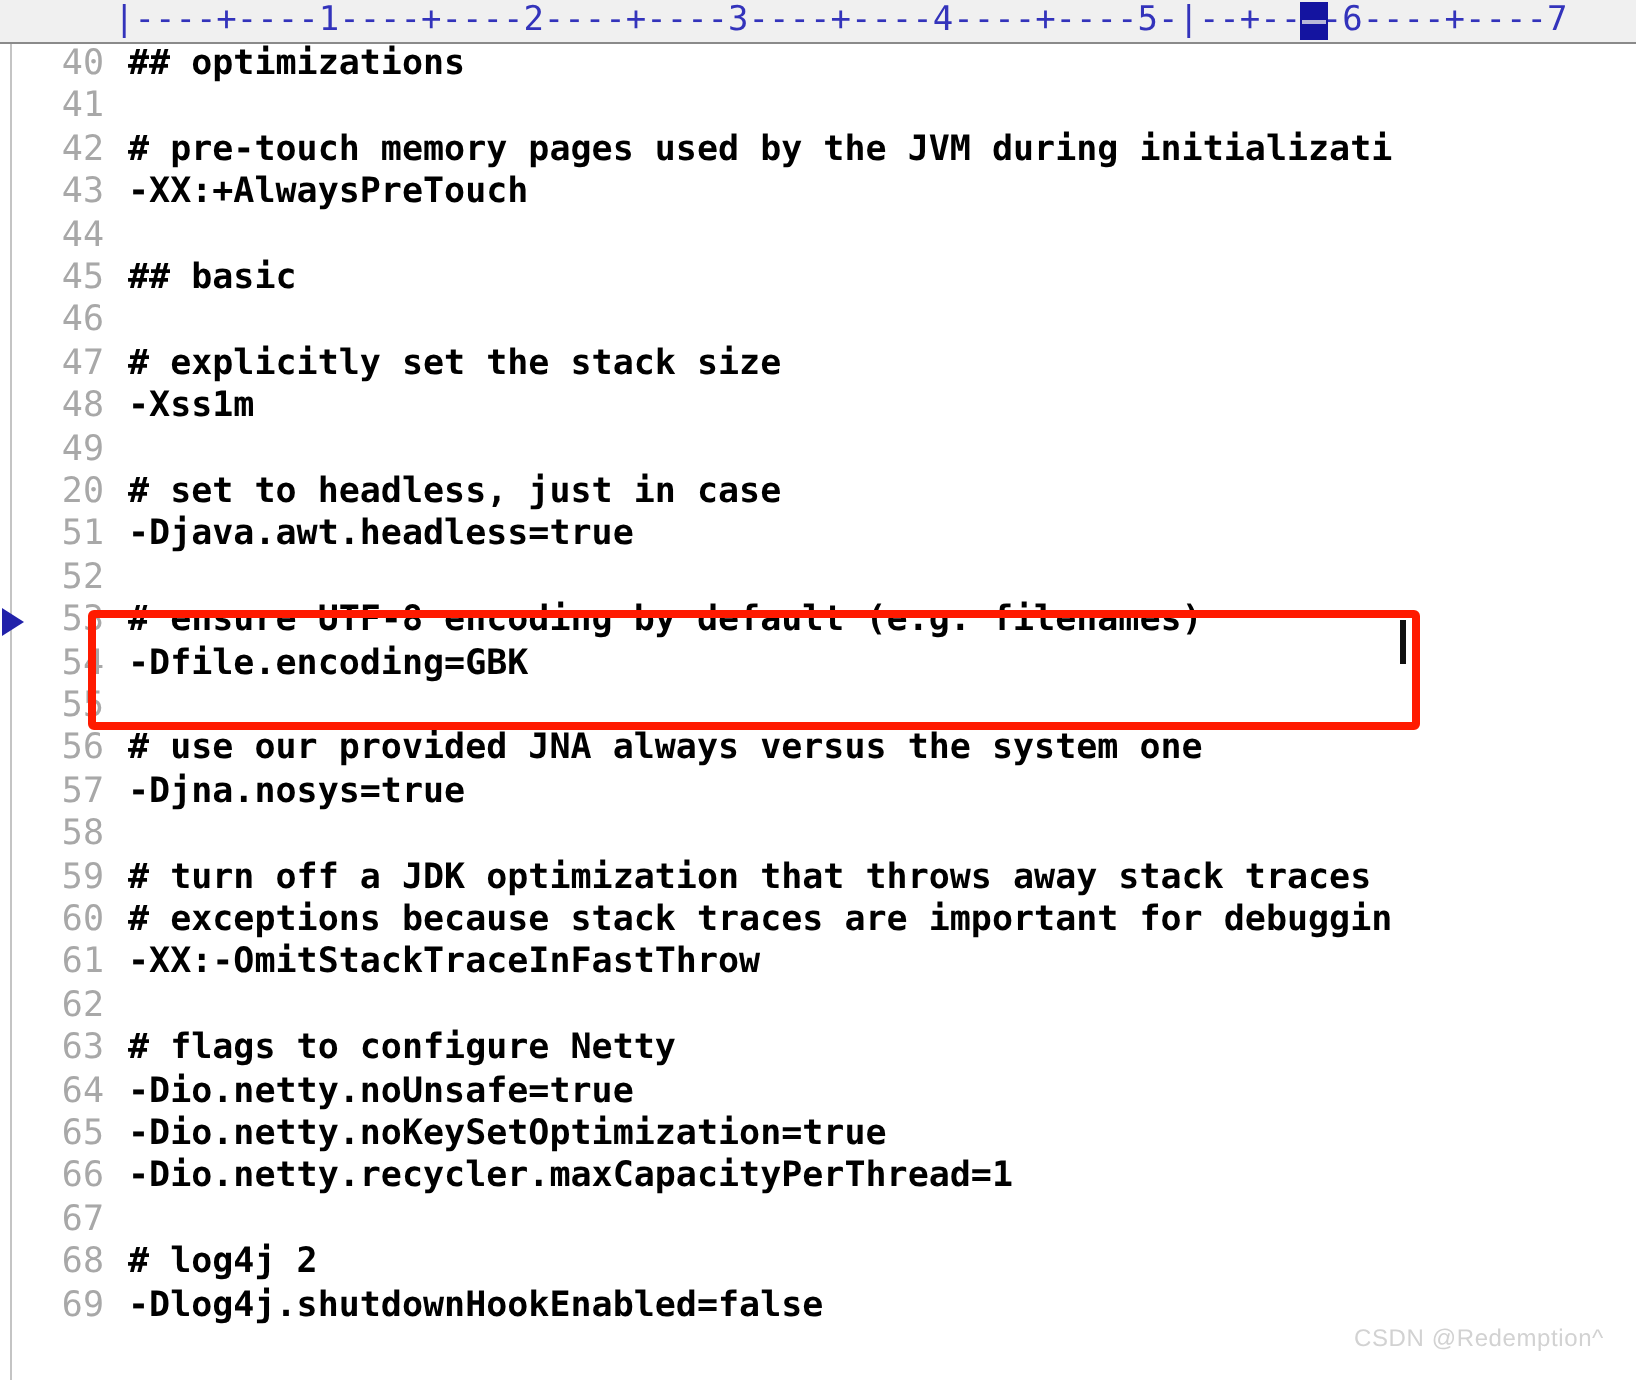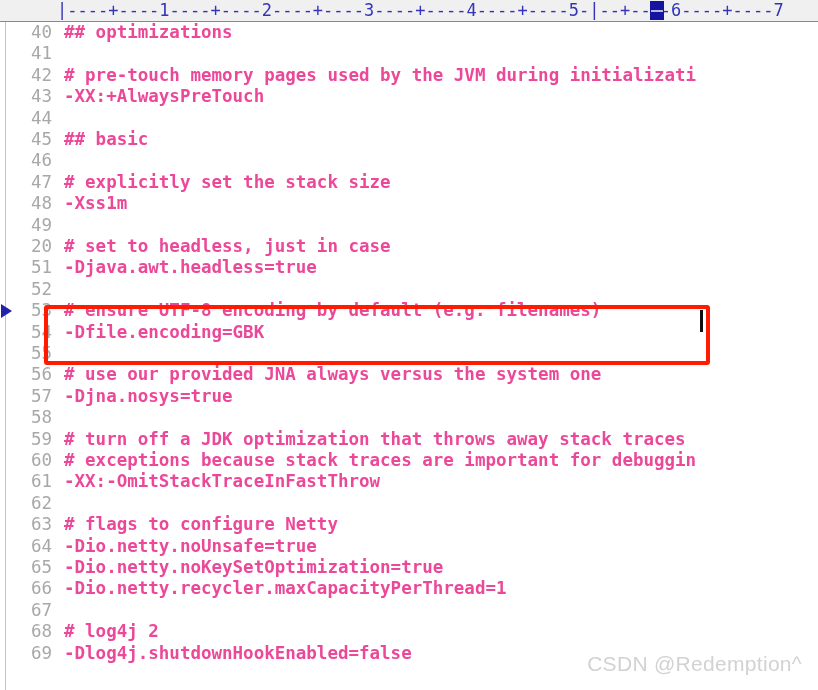--- a/index.html
+++ b/index.html
@@ -104,21 +104,21 @@
     text-align: right;
     color: #a8a8a8;
     font-family: "DejaVu Sans Mono", monospace;
     font-size: 17.5px;
     line-height: 21.4px;
   }
   .linetext {
     position: absolute;
     left: 64px;
     top: 0;
-    color: #ec4899;
+    color: #000000;
     font-family: "DejaVu Sans Mono", monospace;
     font-size: 17.5px;
     line-height: 21.4px;
     font-weight: bold;
     white-space: pre;
   }
 
   
   .marker-arrow {
     position: absolute;
@@ -153,21 +153,21 @@
     background: #101010;
   }
 
   
   .watermark {
     position: absolute;
     right: 16px;
     bottom: 14px;
     color: #d2d2d2;
     font-family: "Liberation Sans", sans-serif;
-    font-size: 21px;
+    font-size: 12px;
     letter-spacing: 0.3px;
     white-space: pre;
   }
 </style>
 </head>
 <body>
 
 <div id="editor">
 
   <div class="ruler-row">

